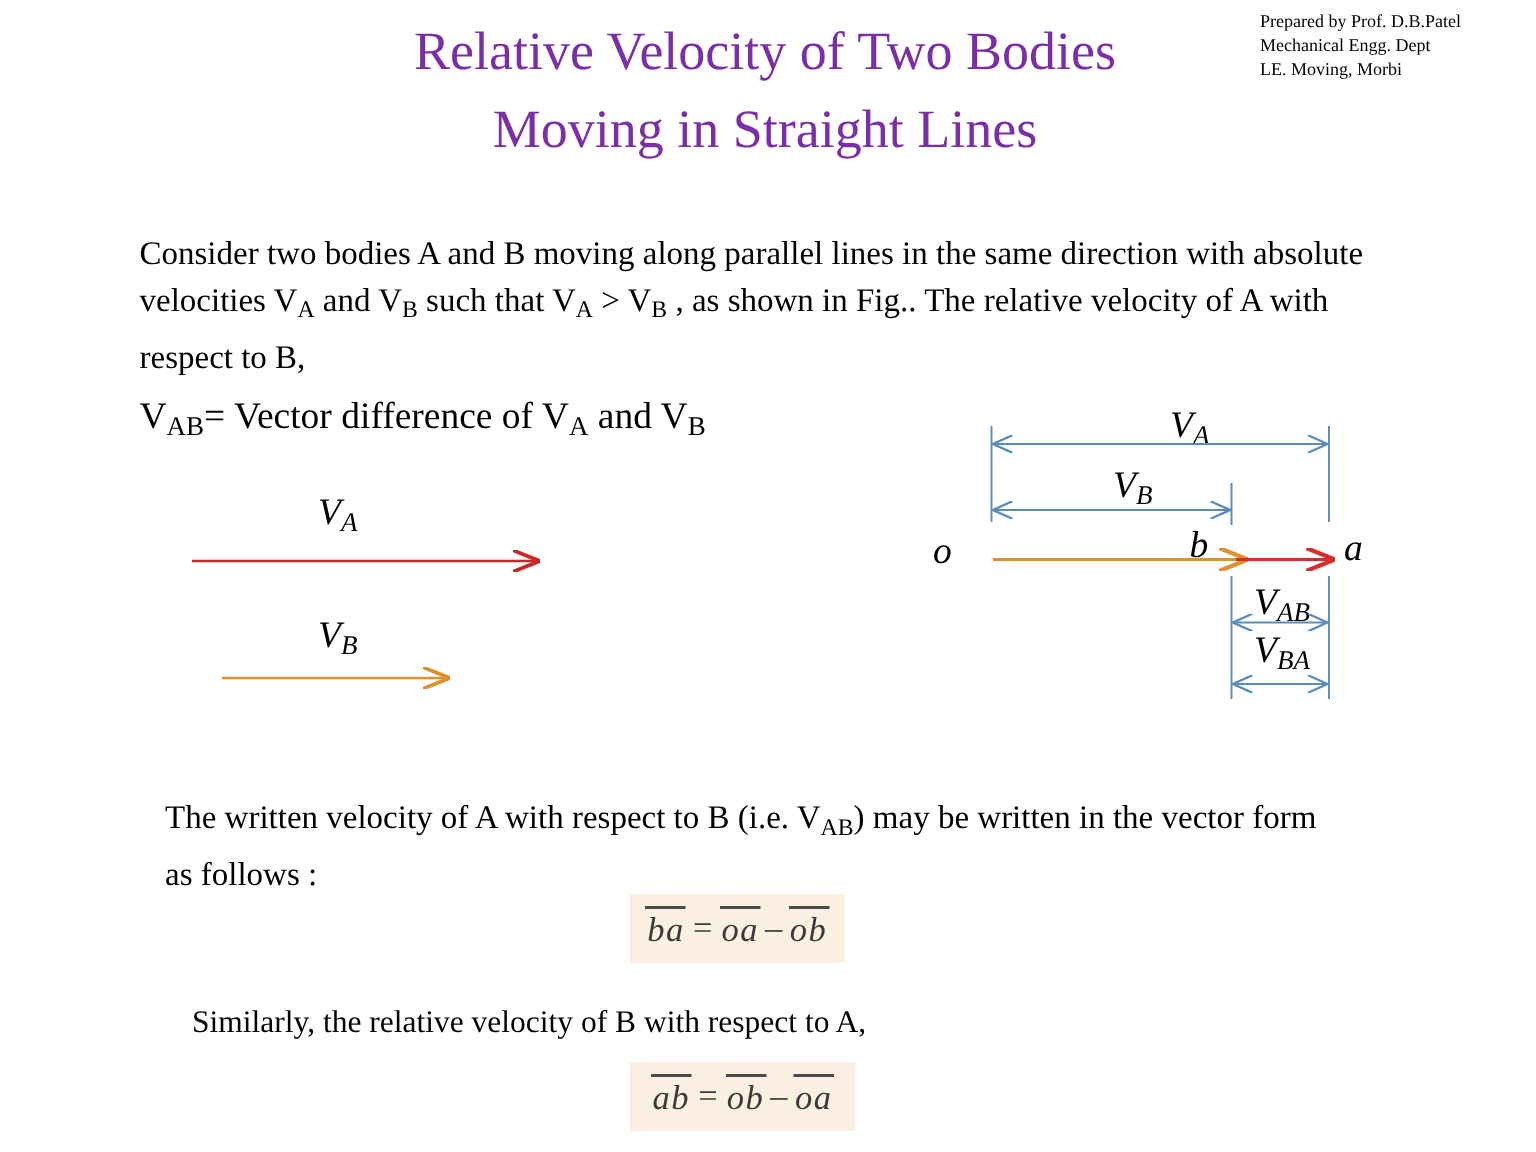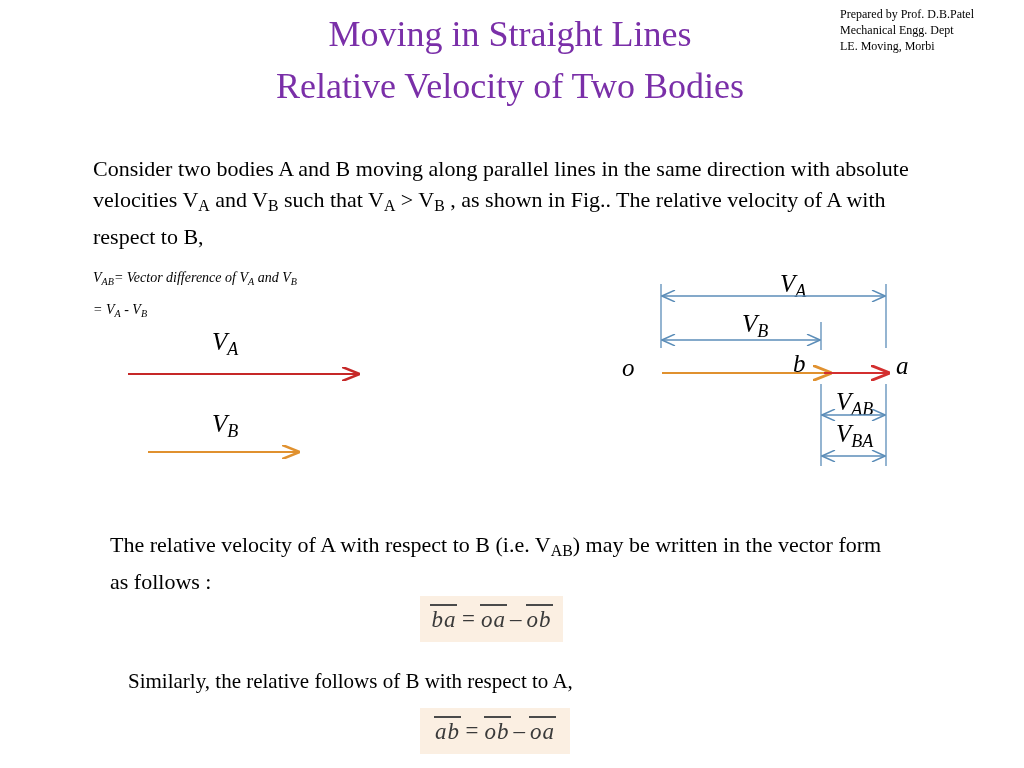--- a/index.html
+++ b/index.html
@@ -46,22 +46,21 @@
   }
   #para1 { left: 93px; top: 153px; width: 830px; }
   #para2 { left: 110px; top: 529px; width: 790px; }
   #para3 { left: 128px; top: 666px; width: 700px; font-size: 21px; }
 
   sub { font-size: 0.72em; vertical-align: -0.28em; }
 
   
   #eqblock {
     left: 93px; top: 264px;
-    font-style: italic;
-    font-size: 14px;
+    font-size: 25px;
     line-height: 28px;
     white-space: nowrap;
   }
 
   
   .veclabel {
     font-style: italic;
     font-size: 25px;
     white-space: nowrap;
   }
@@ -108,29 +107,28 @@
 </head>
 <body>
 
 <div class="abs" id="credit">
   <div>Prepared by Prof. D.B.Patel</div>
   <div>Mechanical Engg. Dept</div>
   <div>LE. Moving, Morbi</div>
 </div>
 
 <div class="abs" id="title">
+  <div>Relative Velocity of Two Bodies</div>
   <div>Moving in Straight Lines</div>
-  <div>Relative Velocity of Two Bodies</div>
 </div>
 
 <div class="abs para" id="para1"><span>Consider two bodies A and B moving along parallel lines in the same direction with absolute velocities V</span><sub>A</sub><span> and V</span><sub>B</sub><span> such that V</span><sub>A</sub><span> &gt; V</span><sub>B</sub><span> , as shown in Fig.. The relative velocity of A with respect to B,</span></div>
 
 <div class="abs" id="eqblock">
   <div><span>V</span><sub>AB</sub><span>= Vector difference of V</span><sub>A</sub><span> and V</span><sub>B</sub></div>
-  <div><span>=  V</span><sub>A</sub><span> - V</span><sub>B</sub></div>
 </div>
 
 <div class="abs veclabel" id="lbl-va-left"><span>V</span><sub>A</sub></div>
 
 <div class="abs veclabel" id="lbl-vb-left"><span>V</span><sub>B</sub></div>
 
 <svg class="abs" id="diagram-left" viewBox="0 0 1024 768" xmlns="http://www.w3.org/2000/svg">
   <defs>
     <marker id="ah-red" markerWidth="10" markerHeight="8" refX="9" refY="4" orient="auto">
       <path d="M0,0 L10,4 L0,8" fill="none" stroke="#C62828" stroke-width="1.4"></path>
@@ -179,31 +177,31 @@
 
   <line x1="662" y1="296" x2="885" y2="296" stroke="#5B8DB8" stroke-width="1.3" marker-start="url(#dim-start)" marker-end="url(#dim-end)"></line>
   <line x1="662" y1="340" x2="820" y2="340" stroke="#5B8DB8" stroke-width="1.3" marker-start="url(#dim-start)" marker-end="url(#dim-end)"></line>
   <line x1="822" y1="415" x2="885" y2="415" stroke="#5B8DB8" stroke-width="1.3" marker-start="url(#dim-start)" marker-end="url(#dim-end)"></line>
   <line x1="822" y1="456" x2="885" y2="456" stroke="#5B8DB8" stroke-width="1.3" marker-start="url(#dim-start)" marker-end="url(#dim-end)"></line>
 
   <line x1="662" y1="373" x2="830" y2="373" stroke="#E0912F" stroke-width="1.9" marker-end="url(#ah-orange2)"></line>
   <line x1="824" y1="373" x2="888" y2="373" stroke="#D32F2F" stroke-width="1.9" marker-end="url(#ah-red2)"></line>
 </svg>
 
-<div class="abs para" id="para2"><span>The relative velocity of A with respect to B (i.e. V</span><sub>AB</sub><span>) may be written in the vector form as follows :</span></div>
+<div class="abs para" id="para2"><span>The written velocity of A with respect to B (i.e. V</span><sub>AB</sub><span>) may be written in the vector form as follows :</span></div>
 
 <div class="abs formula-box" id="formula1">
   <span class="ov">ba</span>
   <span>=</span>
   <span class="ov">oa</span>
   <span>–</span>
   <span class="ov">ob</span>
 </div>
 
-<div class="abs para" id="para3">Similarly, the relative follows of B with respect to A,</div>
+<div class="abs para" id="para3">Similarly, the relative velocity of B with respect to A,</div>
 
 <div class="abs formula-box" id="formula2">
   <span class="ov">ab</span>
   <span>=</span>
   <span class="ov">ob</span>
   <span>–</span>
   <span class="ov">oa</span>
 </div>
 
 </body></html>

